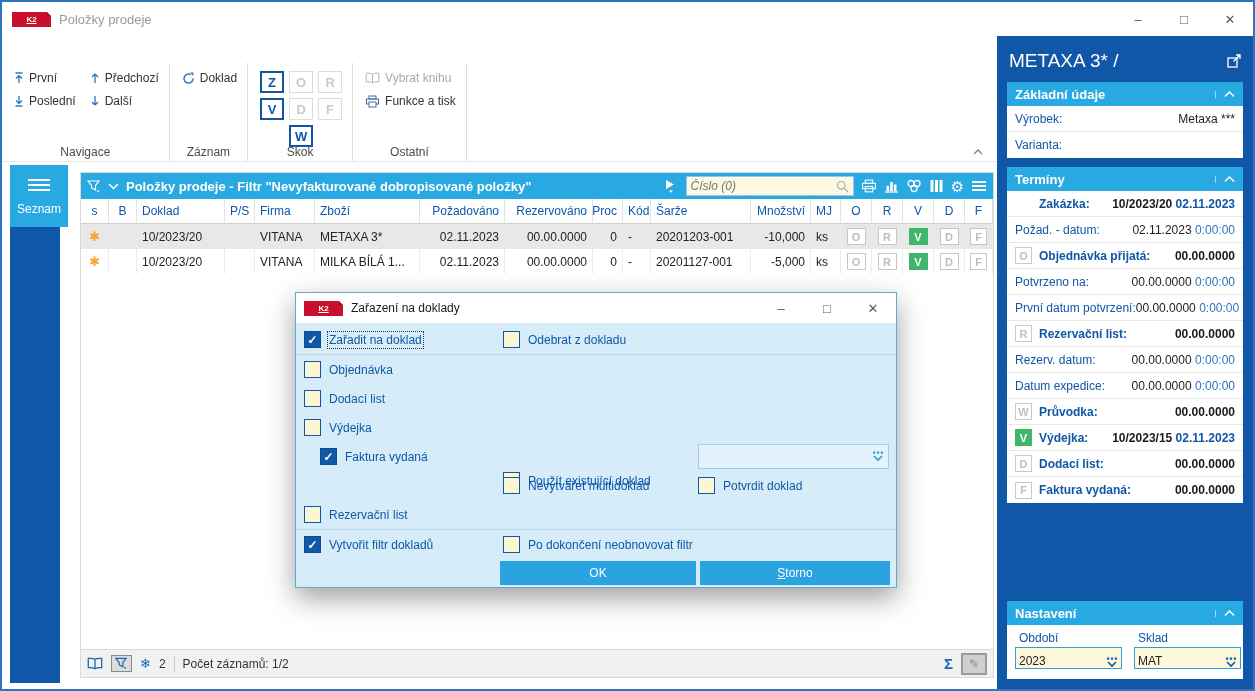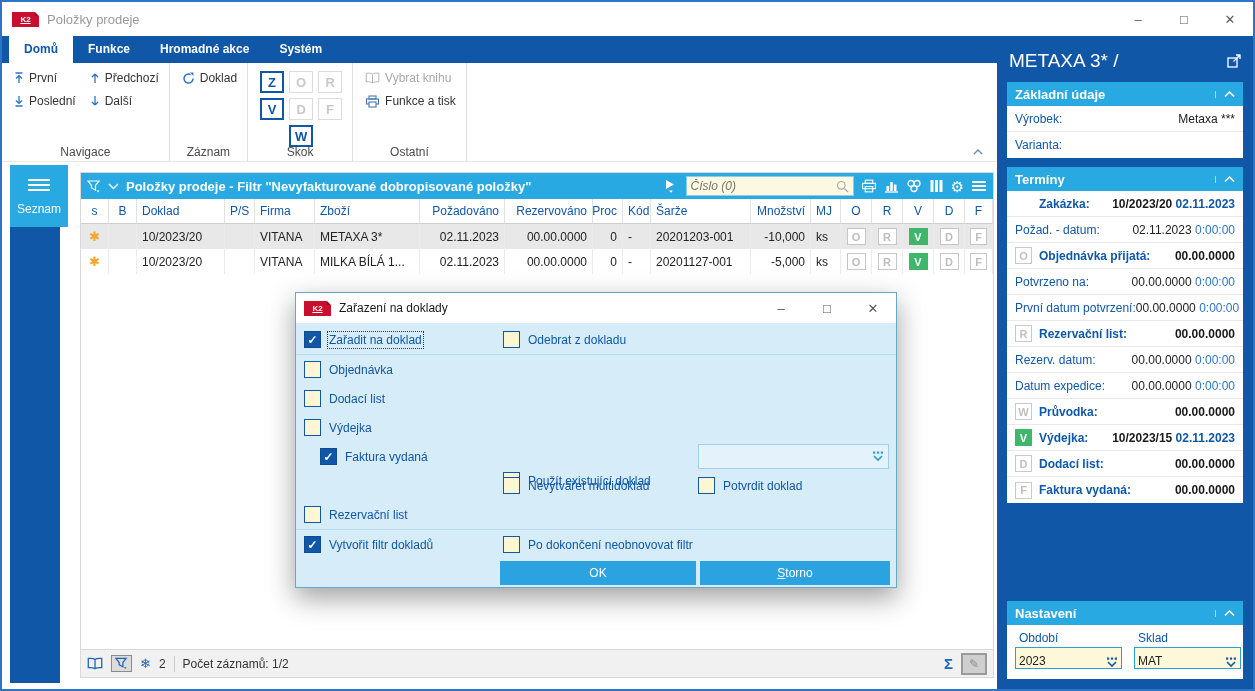--- a/index.html
+++ b/index.html
@@ -1,21 +1,21 @@
 <!DOCTYPE html>
 <html><head>
 <meta charset="utf-8">
 <style>
   * { margin:0; padding:0; box-sizing:border-box; }
   html,body { width:1255px; height:691px; font-family:"Liberation Sans", sans-serif; }
   .window { position:relative; width:1255px; height:691px; border:2px solid #2e74c4; background:#fff; overflow:hidden; font-size:12px; color:#222; }
 
   
   .titlebar { position:absolute; top:0; left:0; right:0; height:34px; background:#fff; display:flex; align-items:center; padding-left:10px; }
-  .k2logo { width:27px; height:15px; background:#c8102e; color:#fff; font-size:8px; font-weight:bold; display:flex; align-items:center; justify-content:center; position:relative; flex:0 0 auto;text-decoration:underline; }
+  .k2logo { width:39px; height:15px; background:#c8102e; color:#fff; font-size:8px; font-weight:bold; display:flex; align-items:center; justify-content:center; position:relative; flex:0 0 auto;text-decoration:underline; }
   .k2logo::after { content:""; position:absolute; top:0; right:0; border-top:4px solid #fff; border-left:4px solid rgba(0,0,0,.25); }
   .titlebar .title { color:#9a9a9a; font-size:13px; margin-left:8px; }
   .wincontrols { position:absolute; right:0; top:0; height:34px; display:flex; }
   .wbtn { width:46px; height:34px; display:flex; align-items:center; justify-content:center; color:#5a5a5a; font-size:13px; }
 
   
   .tabbar { position:absolute; top:34px; left:0; right:0; height:27px; background:#1057a7; display:flex; align-items:flex-end; padding-left:7px; }
   .rtab { padding:0 15px; line-height:27px; color:#fff; font-weight:600; font-size:12px; }
   .rtab.active { background:#fff; color:#1057a7; }
 
@@ -136,26 +136,20 @@
   <div class="titlebar">
     <span class="k2logo">K2</span>
     <span class="title">Položky prodeje</span>
     <div class="wincontrols">
       <span class="wbtn">–</span>
       <span class="wbtn">□</span>
       <span class="wbtn">✕</span>
     </div>
   </div>
 
-  <div class="tabbar">
-    <span class="rtab active">Domů</span>
-    <span class="rtab">Funkce</span>
-    <span class="rtab">Hromadné akce</span>
-    <span class="rtab">Systém</span>
-  </div>
 
   <div class="ribbon">
     <div class="rgroup" style="min-width:155px;">
       <div class="nav2">
         <div class="ritem">
           <span class="ic">
               <svg width="10" height="12" viewBox="0 0 10 12">
                 <path d="M1.5 1h7" stroke="currentColor" stroke-width="1.5" fill="none"></path>
                 <path d="M5 11V3.5M5 3.5L2 6.5M5 3.5l3 3" stroke="currentColor" stroke-width="1.3" fill="none"></path>
               </svg>

